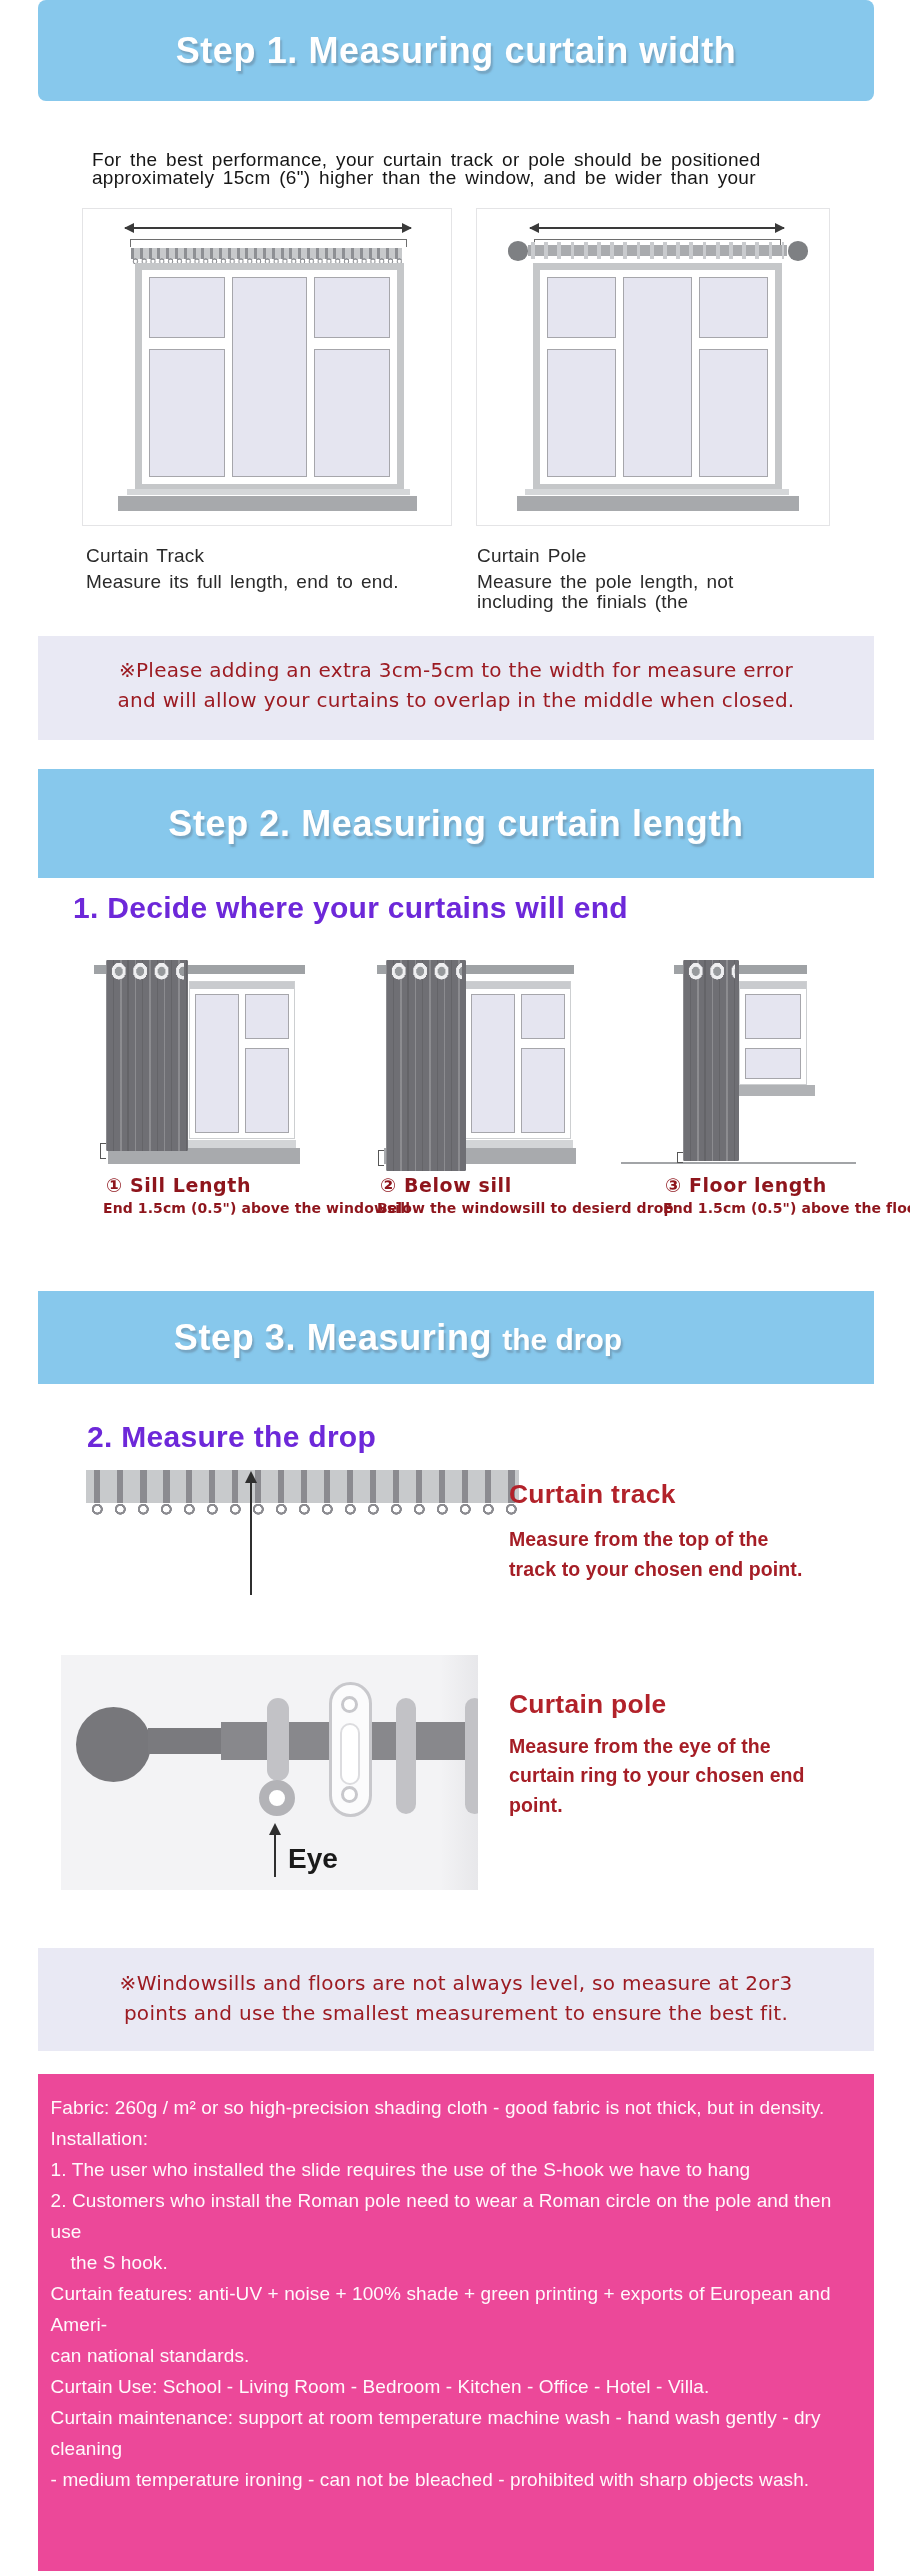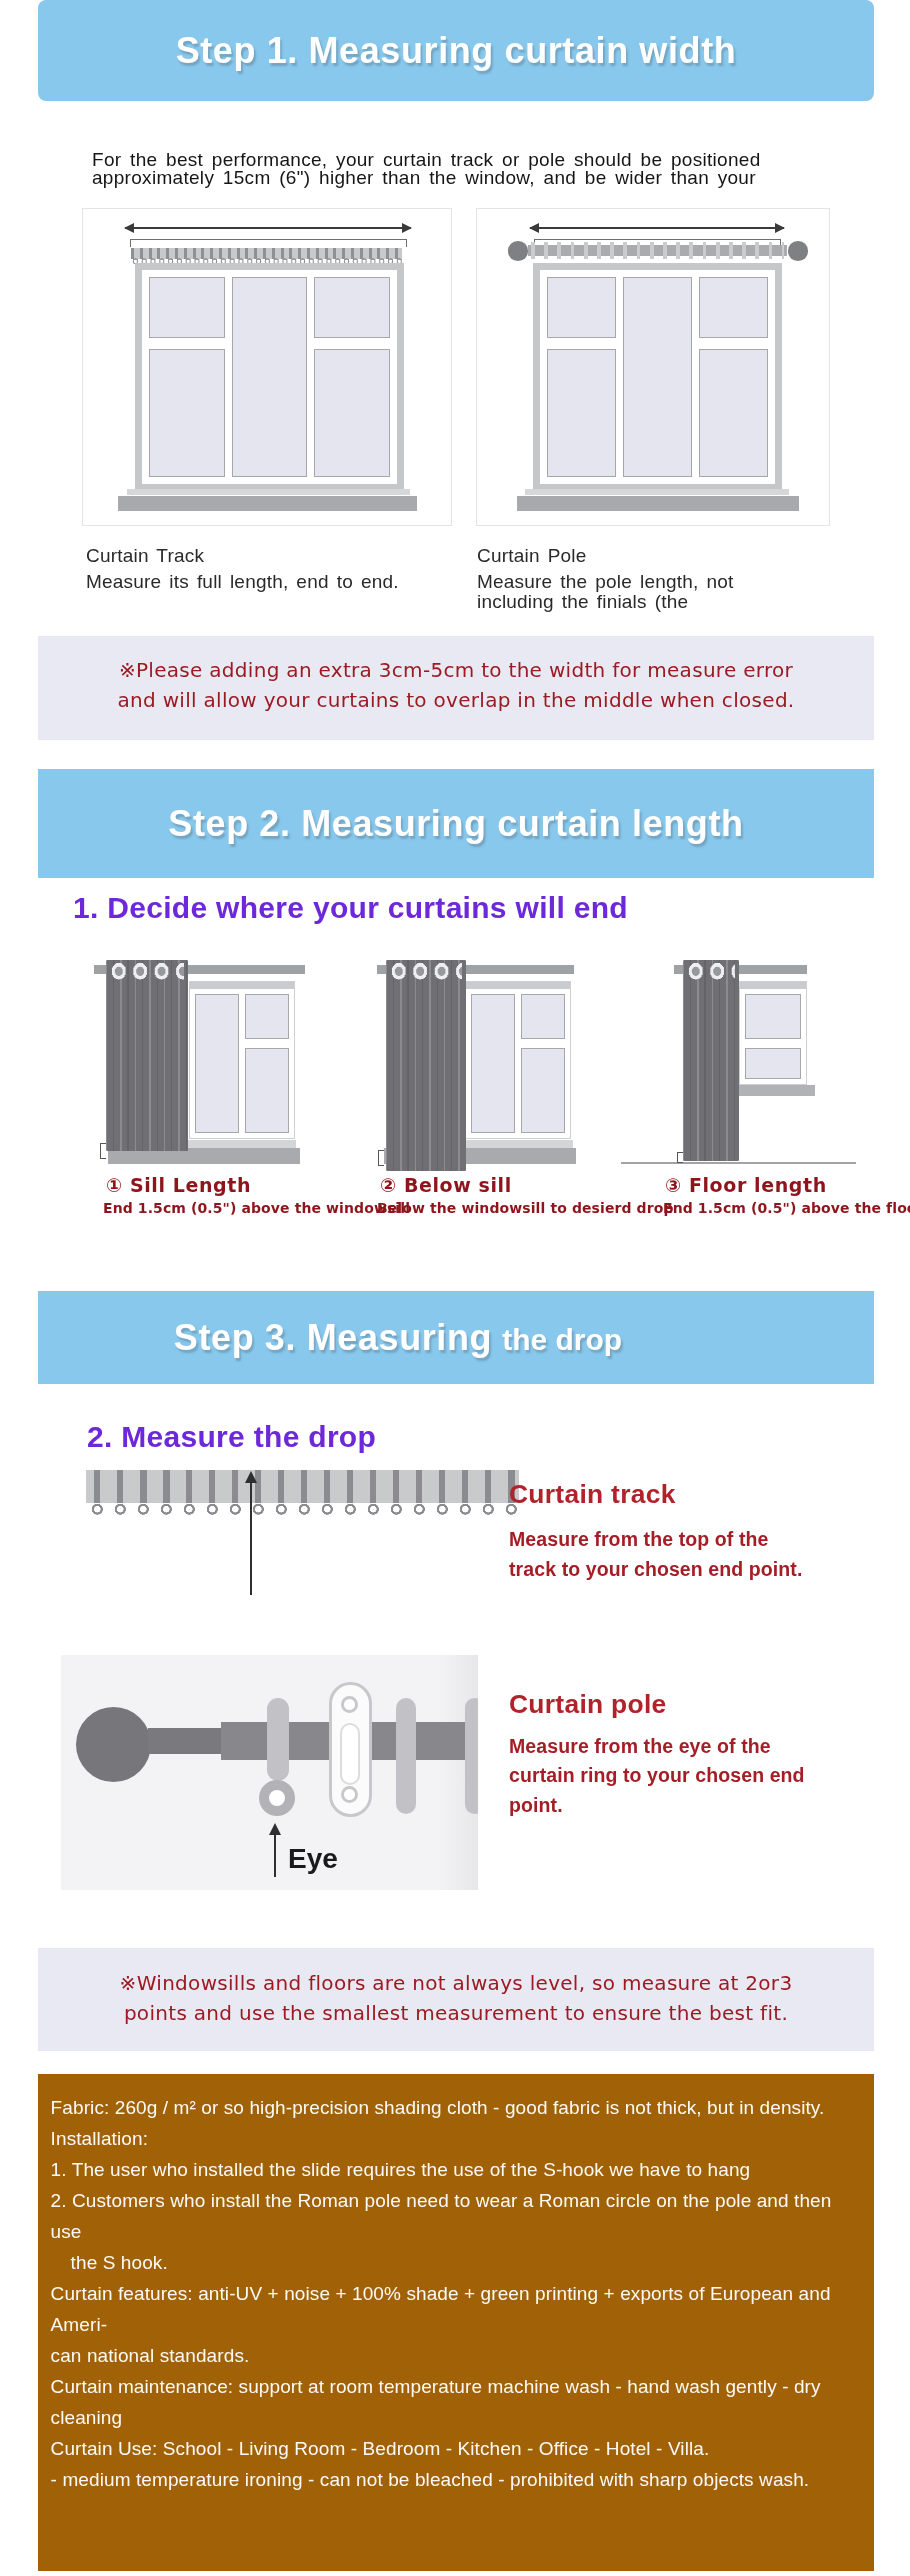--- a/index.html
+++ b/index.html
@@ -129,21 +129,21 @@
           border:3.1px solid #C8C8CC;border-radius:21.4px;box-sizing:border-box;}
   .p3-screw{position:absolute;left:9.4px;width:17px;height:17px;border:3.8px solid #C8C8CC;border-radius:50%;
           background:#fff;box-sizing:border-box;}
   .p3-screw.top{top:10.7px;}  .p3-screw.bot{bottom:10.7px;}
   .p3-slot{position:absolute;left:8.2px;top:38px;width:19.5px;height:62px;background:#fff;
           border:2.5px solid #DCDCDF;border-radius:10px;box-sizing:border-box;}
   #arrow-eye{left:274px;top:1834px;height:43px;}
   .eye-label{position:absolute;left:288px;top:1843px;font-size:28px;font-weight:bold;color:#1a1a1a;}
 
   
-  .footer{position:absolute;left:38px;top:2074px;width:836px;height:497px;background:#a16207;
+  .footer{position:absolute;left:38px;top:2074px;width:836px;height:497px;background:#ec4899;
           box-sizing:border-box;padding:17.6px 17.6px 0 12.6px;}
   .fline{color:rgba(255,255,255,.97);font-size:19px;line-height:31px;letter-spacing:0.1px;}
   .fline.indent{padding-left:20px;}
 </style>
 </head>
 <body>
 
 <div class="page">
 
   <div class="banner" id="banner-step1">
@@ -316,19 +316,19 @@
   </div>
 
   <div class="footer">
     <div class="fline">Fabric: 260g / m² or so high-precision shading cloth - good fabric is not thick, but in density.</div>
     <div class="fline">Installation:</div>
     <div class="fline">1. The user who installed the slide requires the use of the S-hook we have to hang</div>
     <div class="fline">2. Customers who install the Roman pole need to wear a Roman circle on the pole and then use</div>
     <div class="fline indent">the S hook.</div>
     <div class="fline">Curtain features: anti-UV + noise + 100% shade + green printing + exports of European and Ameri-</div>
     <div class="fline">can national standards.</div>
+    <div class="fline">Curtain Use: School - Living Room - Bedroom - Kitchen - Office - Hotel - Villa.</div>
     <div class="fline">Curtain maintenance: support at room temperature machine wash - hand wash gently - dry cleaning</div>
-    <div class="fline">Curtain Use: School - Living Room - Bedroom - Kitchen - Office - Hotel - Villa.</div>
     <div class="fline">- medium temperature ironing - can not be bleached - prohibited with sharp objects wash.</div>
   </div>
 
 </div>
 
 
 </body></html>

